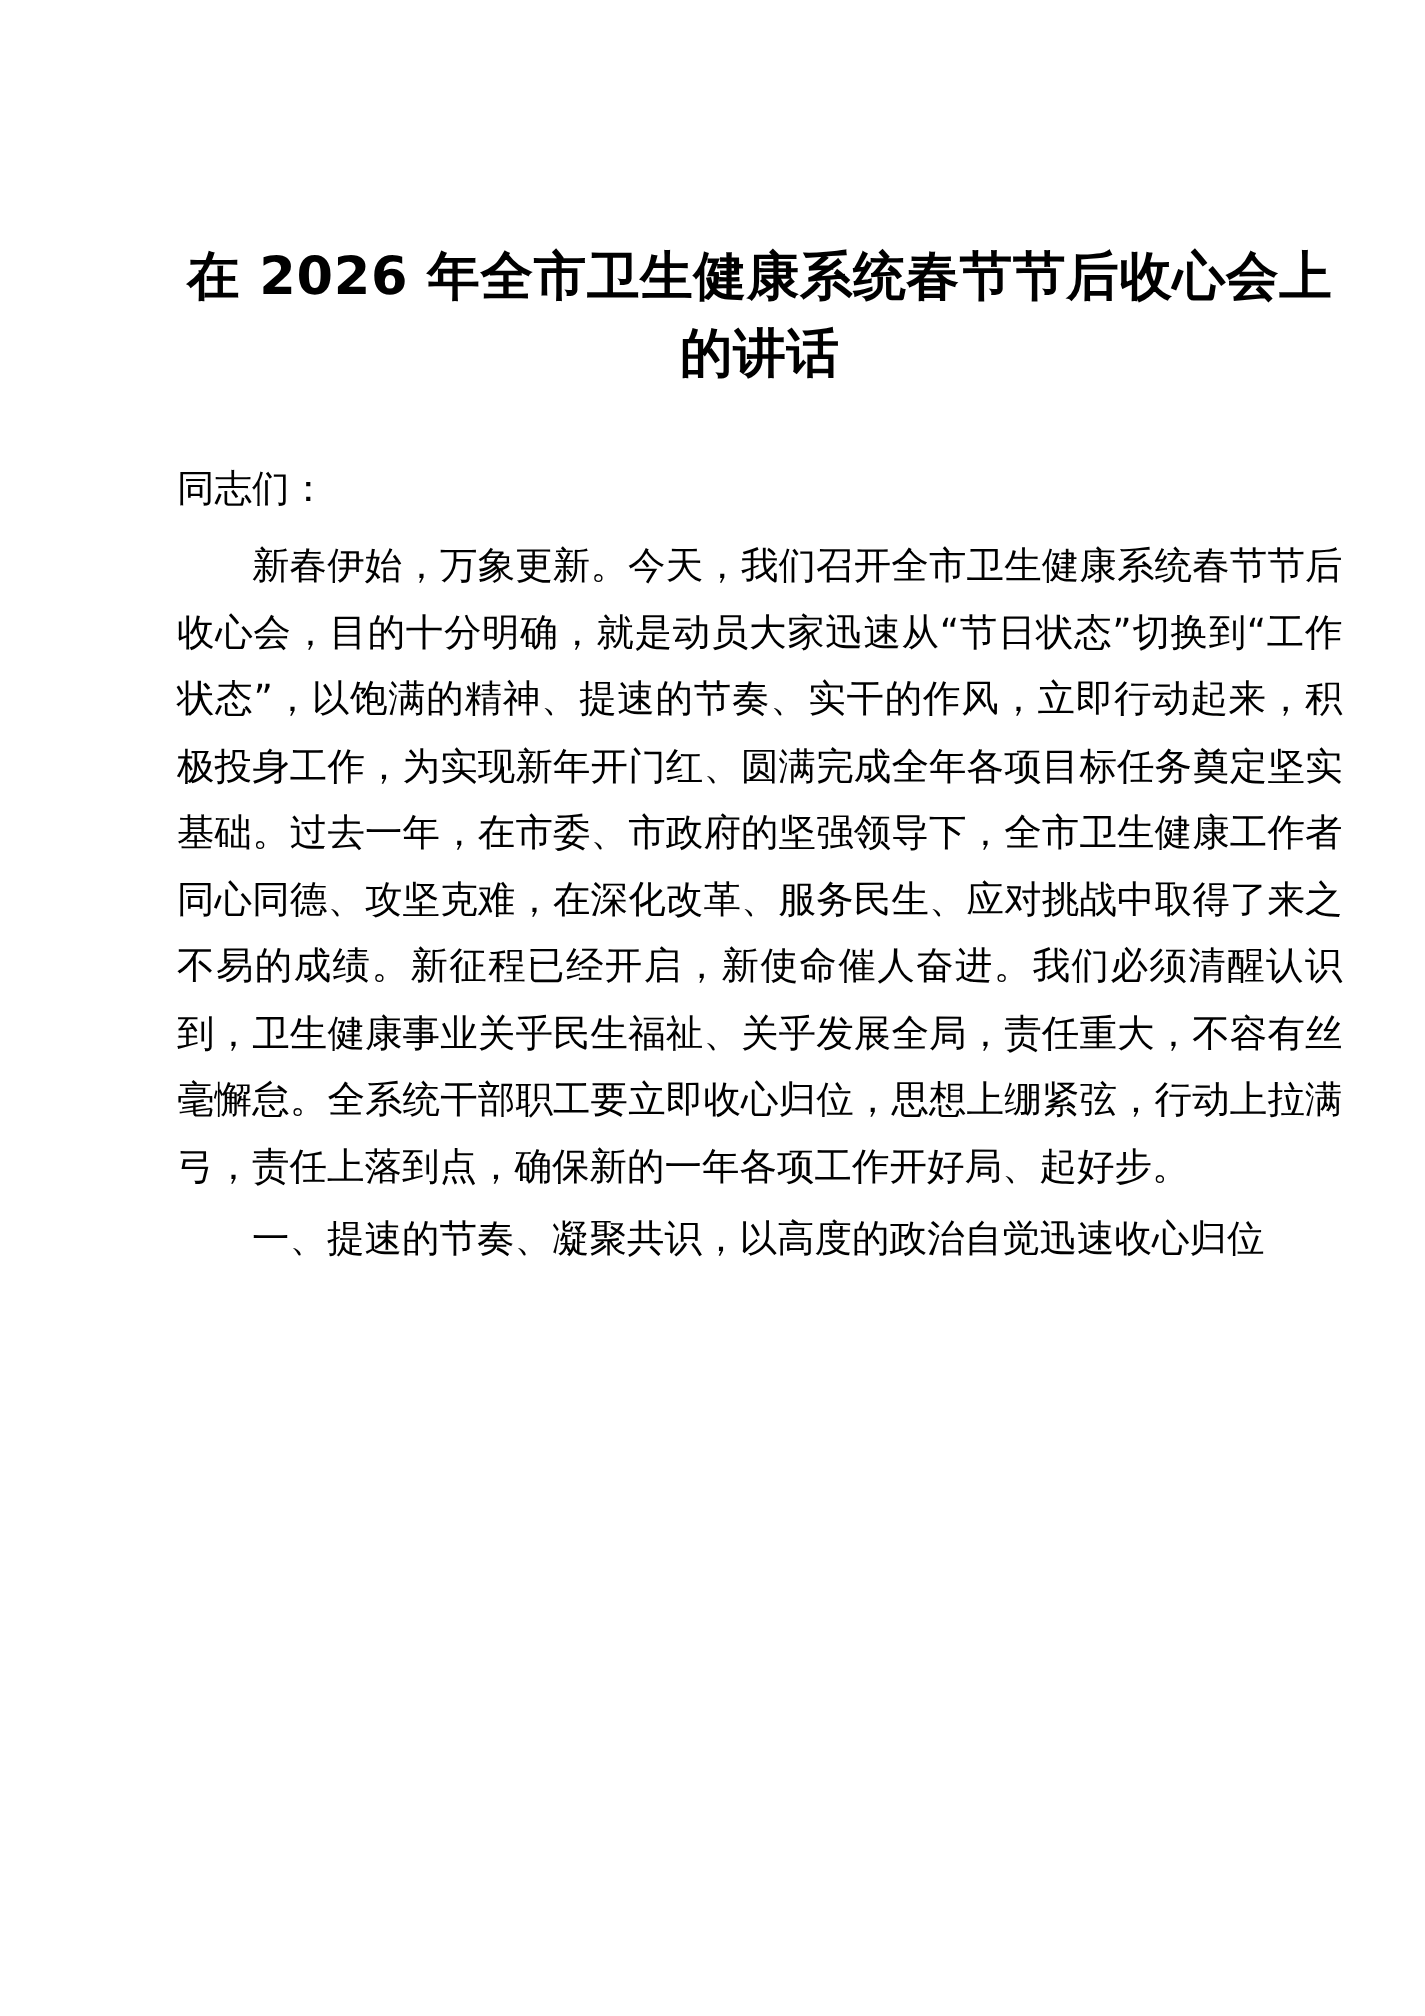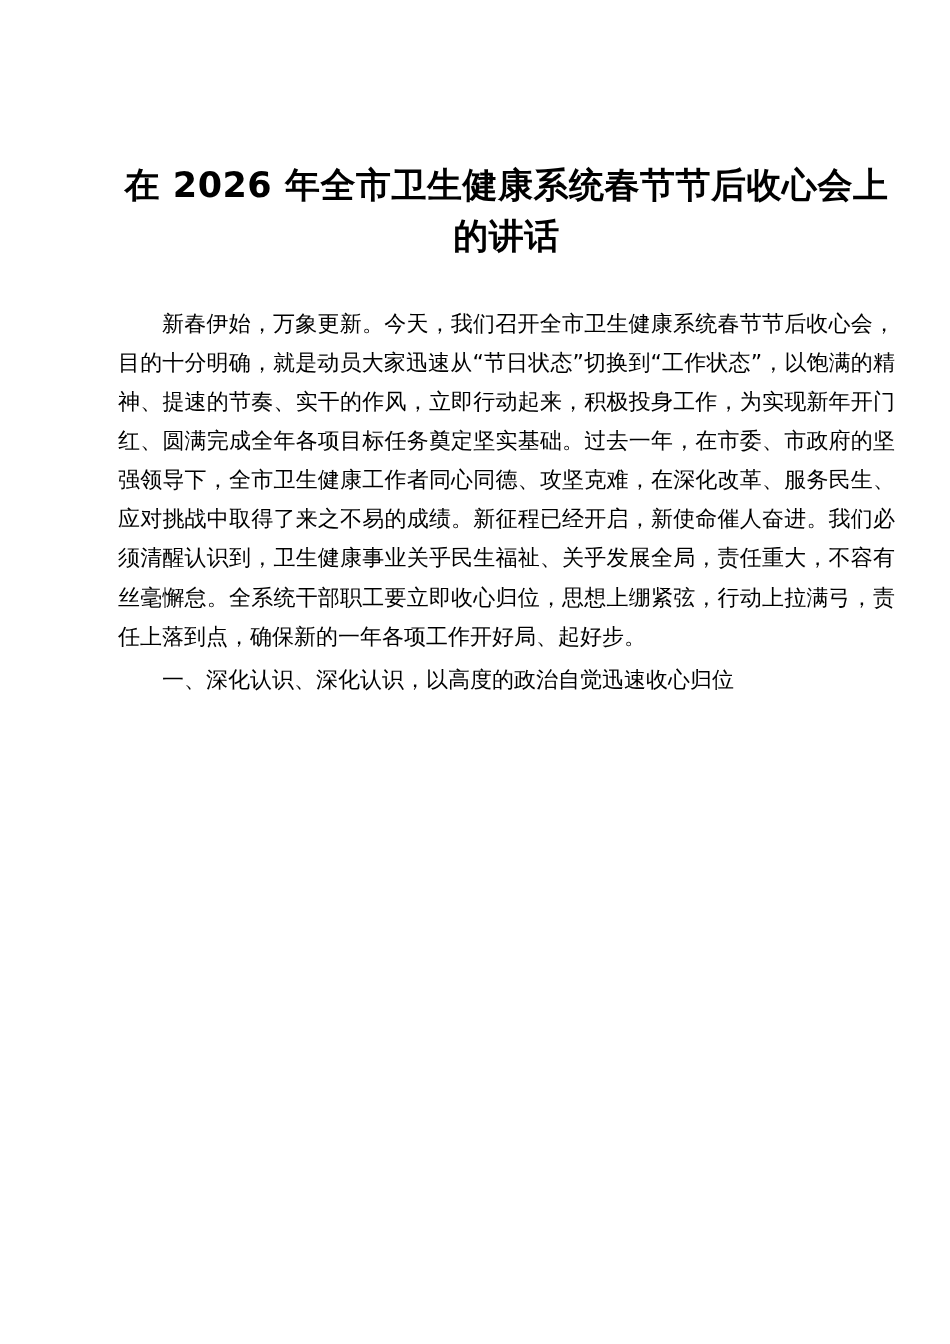--- a/index.html
+++ b/index.html
@@ -28,29 +28,30 @@
     font-family: "DejaVu Sans", "Liberation Sans", sans-serif;
   }
   .salutation {
     font-size: 25px;
     line-height: 1.75;
     margin: 0 0 8px 0;
     text-align: justify;
     text-justify: inter-ideograph;
   }
   p.body-para {
-    font-size: 22px;
+    font-size: 25px;
     line-height: 1.78;
     margin: 0 0 4px 0;
     text-align: justify;
     text-justify: inter-ideograph;
     text-indent: 2em;
     word-break: break-all;
   }
 </style>
 </head>
 <body>
 
 <div class="page">
   <h1 class="doc-title">在 2026 年全市卫生健康系统春节节后收心会上的讲话</h1>
+  <div class="salutation">同志们：</div>
   <p class="body-para">新春伊始，万象更新。今天，我们召开全市卫生健康系统春节节后收心会，目的十分明确，就是动员大家迅速从“节日状态”切换到“工作状态”，以饱满的精神、提速的节奏、实干的作风，立即行动起来，积极投身工作，为实现新年开门红、圆满完成全年各项目标任务奠定坚实基础。过去一年，在市委、市政府的坚强领导下，全市卫生健康工作者同心同德、攻坚克难，在深化改革、服务民生、应对挑战中取得了来之不易的成绩。新征程已经开启，新使命催人奋进。我们必须清醒认识到，卫生健康事业关乎民生福祉、关乎发展全局，责任重大，不容有丝毫懈怠。全系统干部职工要立即收心归位，思想上绷紧弦，行动上拉满弓，责任上落到点，确保新的一年各项工作开好局、起好步。</p>
-  <p class="body-para">一、深化认识、深化认识，以高度的政治自觉迅速收心归位</p>
+  <p class="body-para">一、提速的节奏、凝聚共识，以高度的政治自觉迅速收心归位</p>
 </div>
 
 </body></html>

